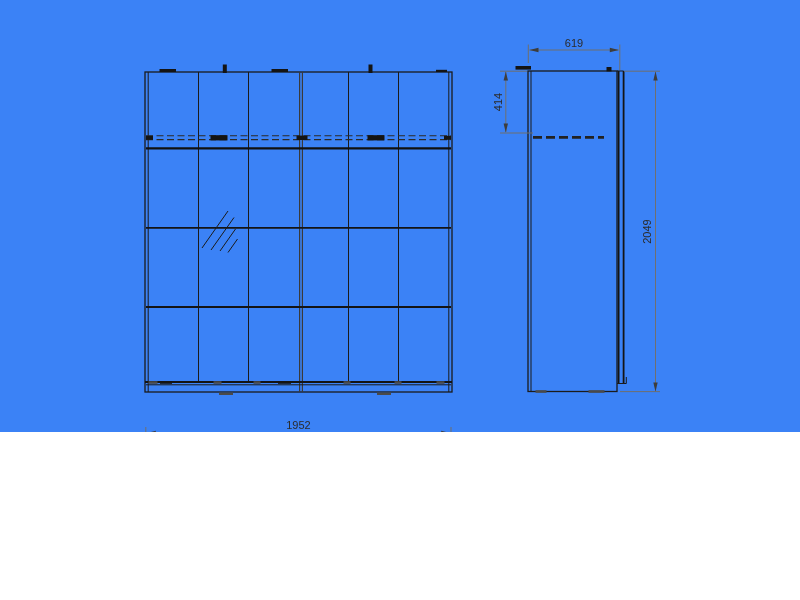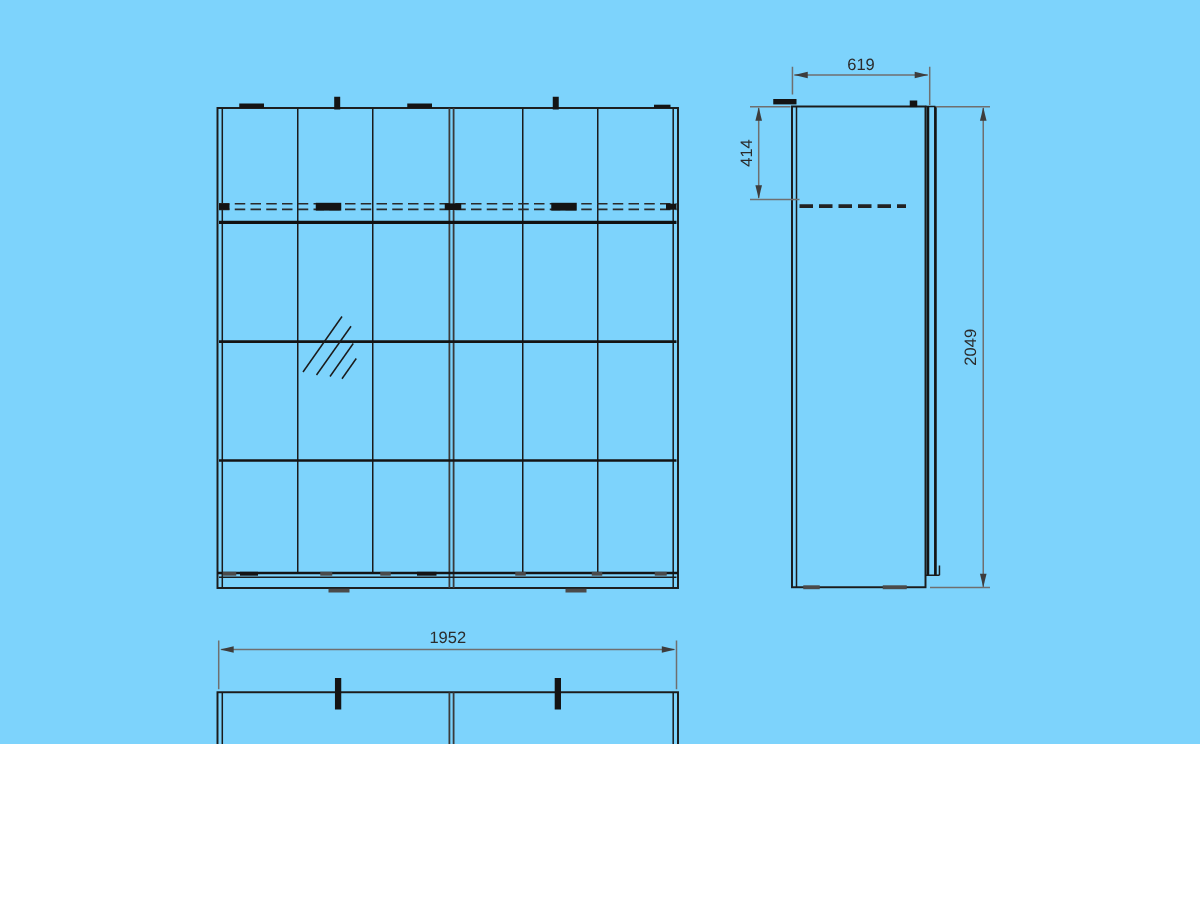--- a/index.html
+++ b/index.html
@@ -1,16 +1,16 @@
 <!DOCTYPE html>
 <html><head>
 <meta charset="utf-8">
 <style>
   html,body{margin:0;padding:0;background:#ffffff;}
-  .canvas{position:relative;width:800px;height:496px;background:#7dd3fc;overflow:hidden;
+  .canvas{position:relative;width:800px;height:432px;background:#3b82f6;overflow:hidden;
           font-family:"Liberation Sans", sans-serif;}
   svg{display:block}
   
   .s1 {stroke:#1b1b1b;stroke-width:1;fill:none}
   .s12{stroke:#1b1b1b;stroke-width:1.3;fill:none}
   .s15{stroke:#141414;stroke-width:1.8;fill:none}
   .s2 {stroke:#101010;stroke-width:2.2;fill:none}
   .mid{stroke:#3a3a3a;stroke-width:1.2;fill:none}
   .sg {stroke:#6f6f6f;stroke-width:1;fill:none}
   .sd {stroke:#2a2a2a;stroke-width:1.1;fill:none;stroke-dasharray:7 3.5}

